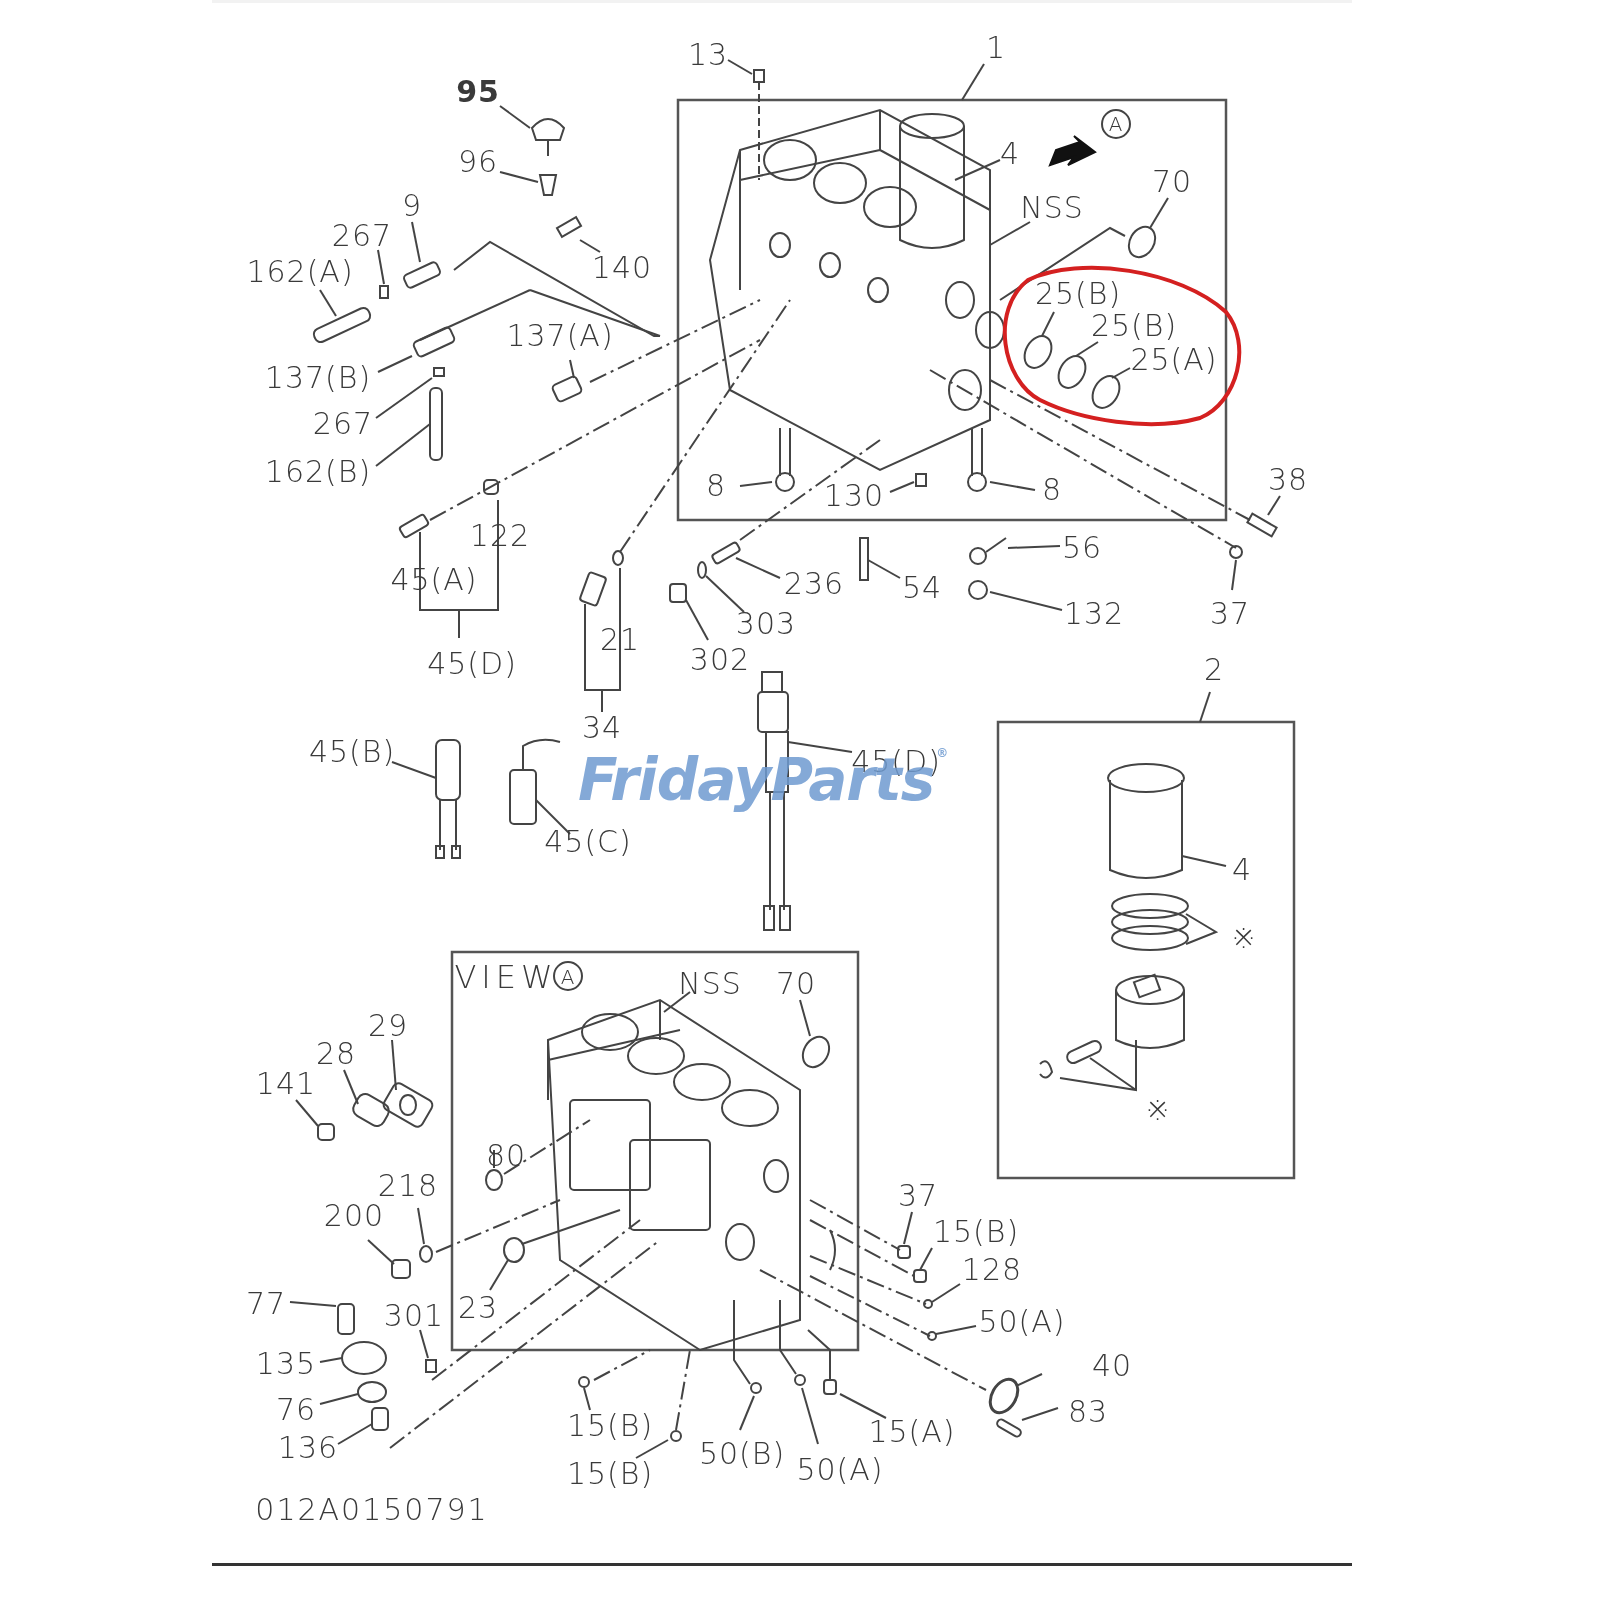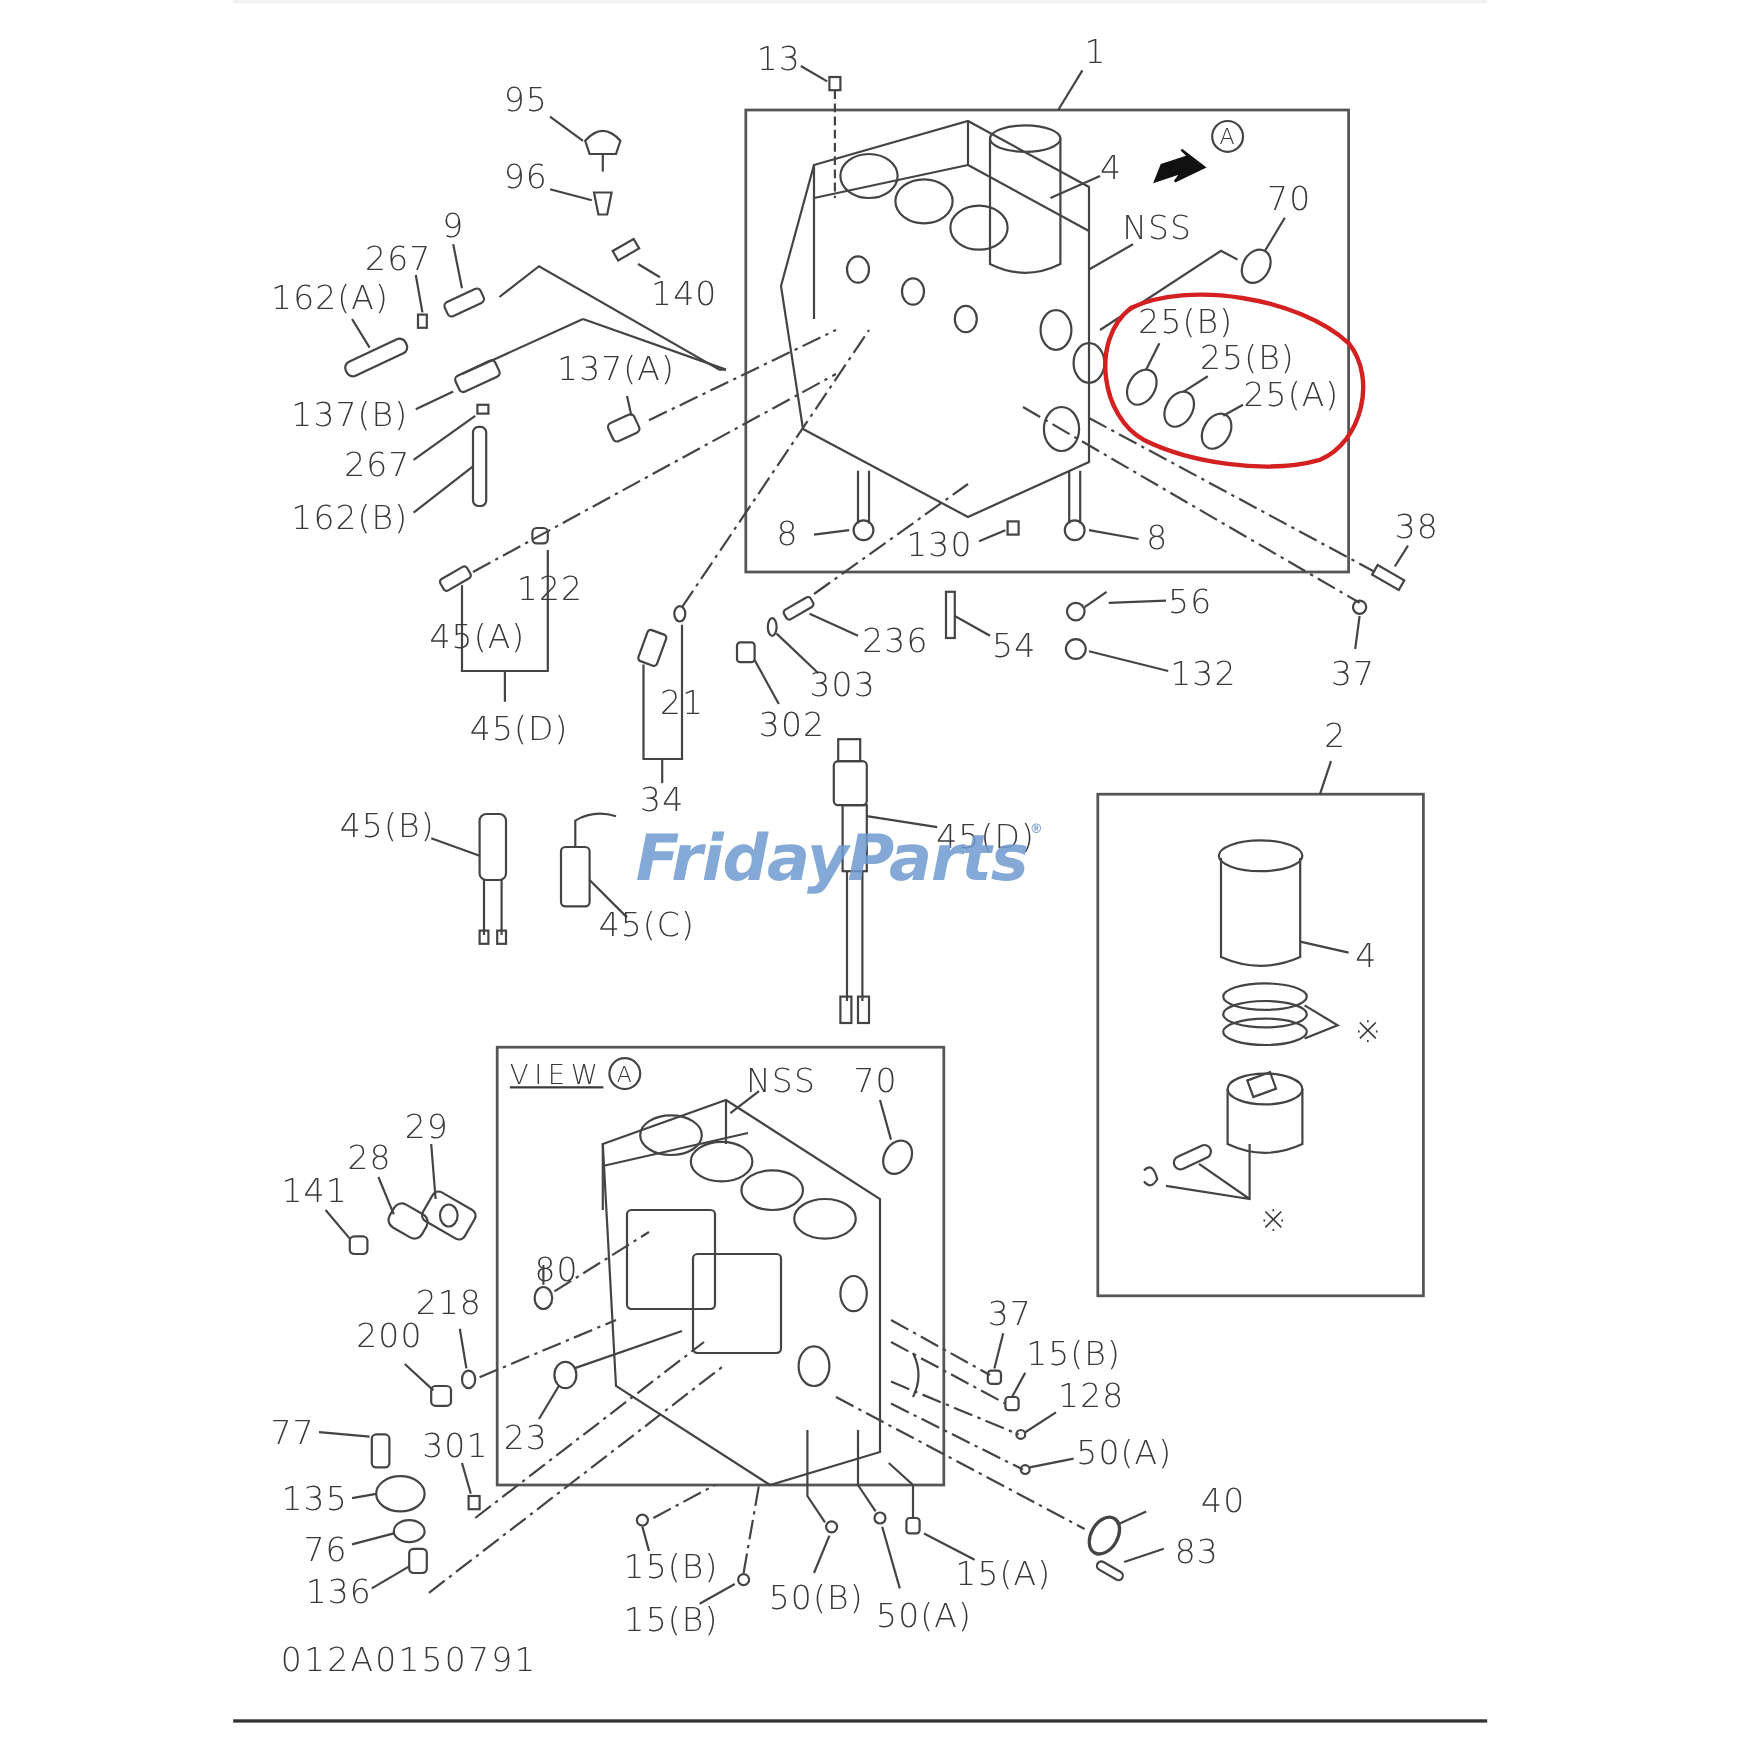--- a/index.html
+++ b/index.html
@@ -255,21 +255,21 @@
       <line x1="1016" y1="1386" x2="1042" y2="1374"></line>
       <line x1="760" y1="1270" x2="986" y2="1390" stroke-dasharray="18 5 3 5"></line>
       <rect x="996" y="1424" width="26" height="8" rx="4" transform="rotate(30 1009 1428)"></rect>
       <line x1="1022" y1="1420" x2="1058" y2="1408"></line>
     </g>
   </svg>
 
   <div id="labels">
       <div class="lbl" style="left: 708px; top: 55px;">13</div>
       <div class="lbl" style="left: 996px; top: 48px;">1</div>
-      <div class="lbl" style="left: 478px; top: 92px;">95</div>
+      <div class="lbl" style="left: 478px; top: 92px; font-weight: bold;">95</div>
       <div class="lbl" style="left: 478px; top: 162px;">96</div>
       <div class="lbl" style="left: 412px; top: 206px;">9</div>
       <div class="lbl" style="left: 362px; top: 236px;">267</div>
       <div class="lbl" style="left: 300px; top: 272px;">162(A)</div>
       <div class="lbl" style="left: 622px; top: 268px;">140</div>
       <div class="lbl" style="left: 560px; top: 336px;">137(A)</div>
       <div class="lbl" style="left: 318px; top: 378px;">137(B)</div>
       <div class="lbl" style="left: 343px; top: 424px;">267</div>
       <div class="lbl" style="left: 318px; top: 472px;">162(B)</div>
       <div class="lbl" style="left: 1010px; top: 154px;">4</div>
@@ -322,21 +322,21 @@
       <div class="lbl" style="left: 1088px; top: 1412px;">83</div>
       <div class="lbl" style="left: 610px; top: 1426px;">15(B)</div>
       <div class="lbl" style="left: 912px; top: 1432px;">15(A)</div>
       <div class="lbl" style="left: 308px; top: 1448px;">136</div>
       <div class="lbl" style="left: 742px; top: 1454px;">50(B)</div>
       <div class="lbl" style="left: 610px; top: 1474px;">15(B)</div>
       <div class="lbl" style="left: 840px; top: 1470px;">50(A)</div>
     </div>
 
   <div class="lbl" style="left:1116px;top:124px;font-size:20px;">A</div>
-  <div class="lbl" style="left:506px;top:977px;font-size:25px;letter-spacing:5px;text-decoration:underline;">VIEW</div>
+  <div class="lbl" style="left:506px;top:977px;font-size:32px;letter-spacing:5px;">VIEW</div>
   <div class="lbl" style="left:568px;top:977px;font-size:20px;">A</div>
 
   <div class="watermark">
     <span>FridayParts</span><span class="reg">®</span>
   </div>
 
   <div class="lbl" style="left:372px;top:1510px;transform:translate(-50%,-50%);letter-spacing:2px;">012A0150791</div>
 
   <div class="botbar"></div>
 </div>

